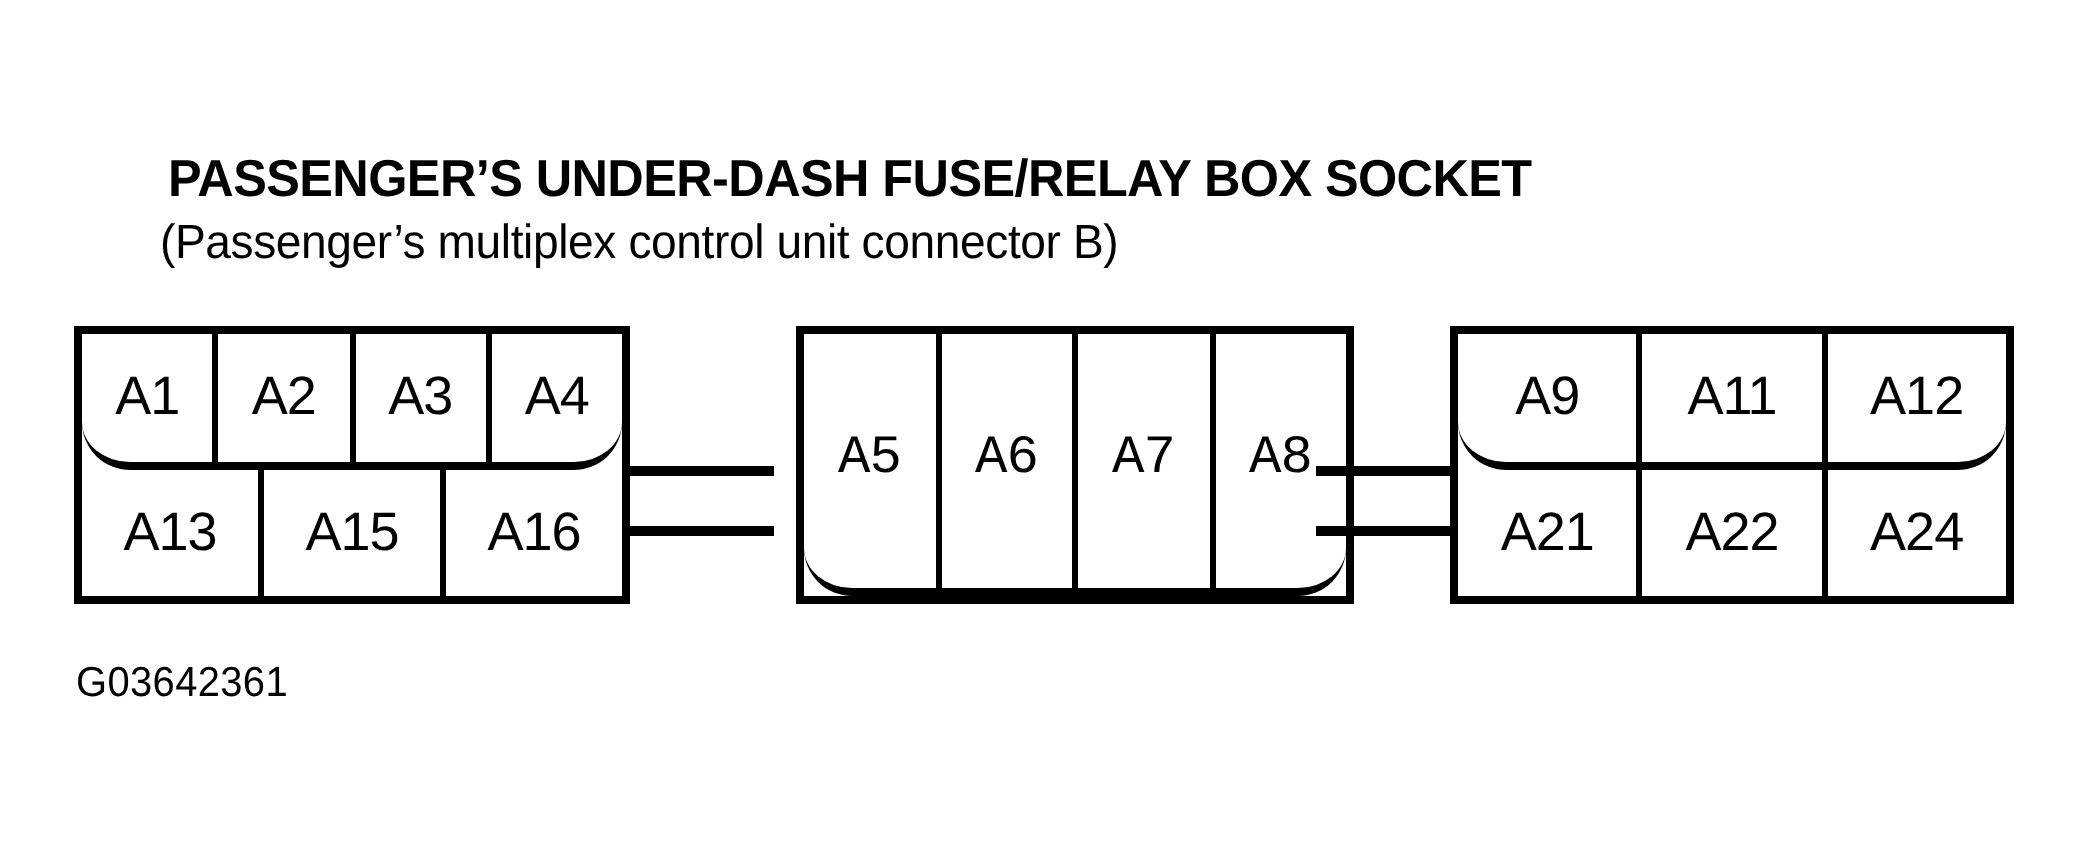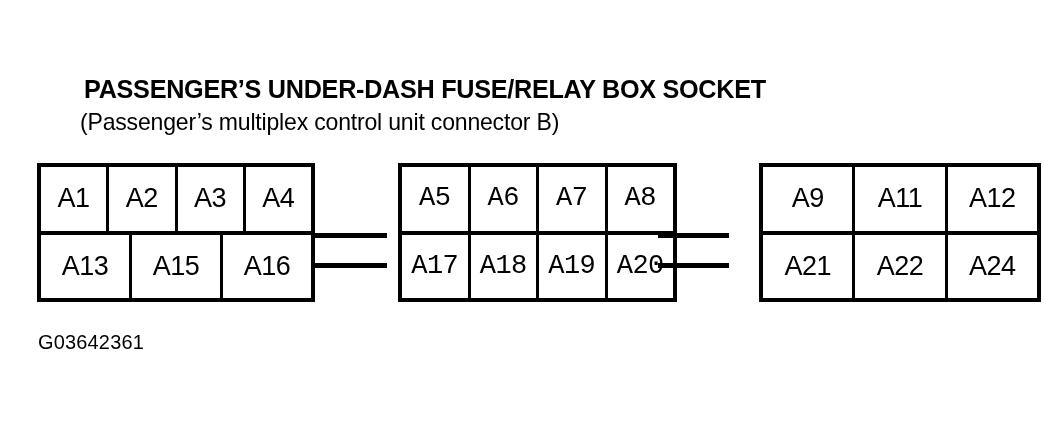--- a/index.html
+++ b/index.html
@@ -52,20 +52,21 @@
     border: 4px solid #000000;
     display: flex;
     flex-direction: column;
     background: #ffffff;
   }
 
   .block-row {
     display: flex;
     flex: 1 1 0;
     min-height: 0;
+    border-radius: 24px;
   }
 
   .block-row.row-top {
     border-bottom: 4px solid #000000;
   }
 
   .cell {
     flex: 1 1 0;
     min-width: 0;
     box-sizing: border-box;
@@ -79,21 +80,21 @@
     white-space: nowrap;
   }
 
   .cell:last-child {
     border-right: none;
   }
 
   
   #block-1 { left: 37px;  width: 278px; }
   #block-2 { left: 398px; width: 279px; font-family: Liberation Mono, monospace; }
-  #block-3 { left: 759px; width: 282px; }
+  #block-3 { left: 725px; width: 282px; }
 
   
   .connector-bar {
     position: absolute;
     background: #000000;
   }
 
   .connector-bar.upper { height: 5px; top: 233px; }
   .connector-bar.lower { height: 5px; top: 263px; }
 
@@ -137,26 +138,20 @@
     </div>
   </div>
 
   <div class="block" id="block-2">
     <div class="block-row row-top">
       <div class="cell">A5</div>
       <div class="cell">A6</div>
       <div class="cell">A7</div>
       <div class="cell">A8</div>
     </div>
-    <div class="block-row row-bottom">
-      <div class="cell">A17</div>
-      <div class="cell">A18</div>
-      <div class="cell">A19</div>
-      <div class="cell">A20</div>
-    </div>
   </div>
 
   <div class="block" id="block-3">
     <div class="block-row row-top">
       <div class="cell">A9</div>
       <div class="cell">A11</div>
       <div class="cell">A12</div>
     </div>
     <div class="block-row row-bottom">
       <div class="cell">A21</div>

